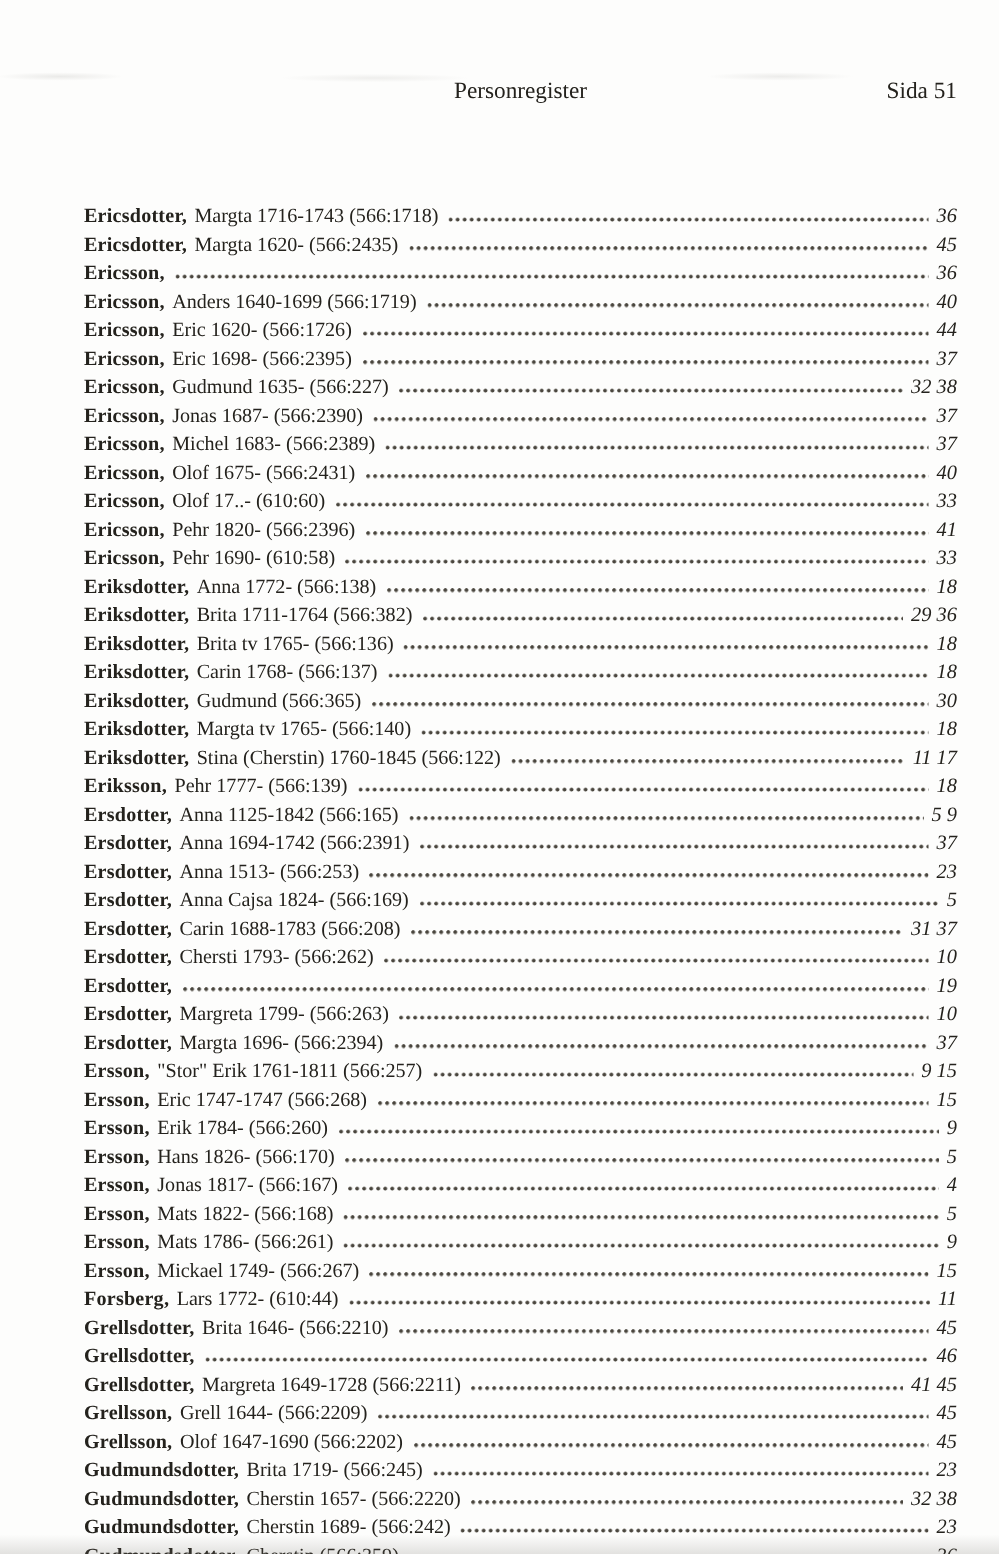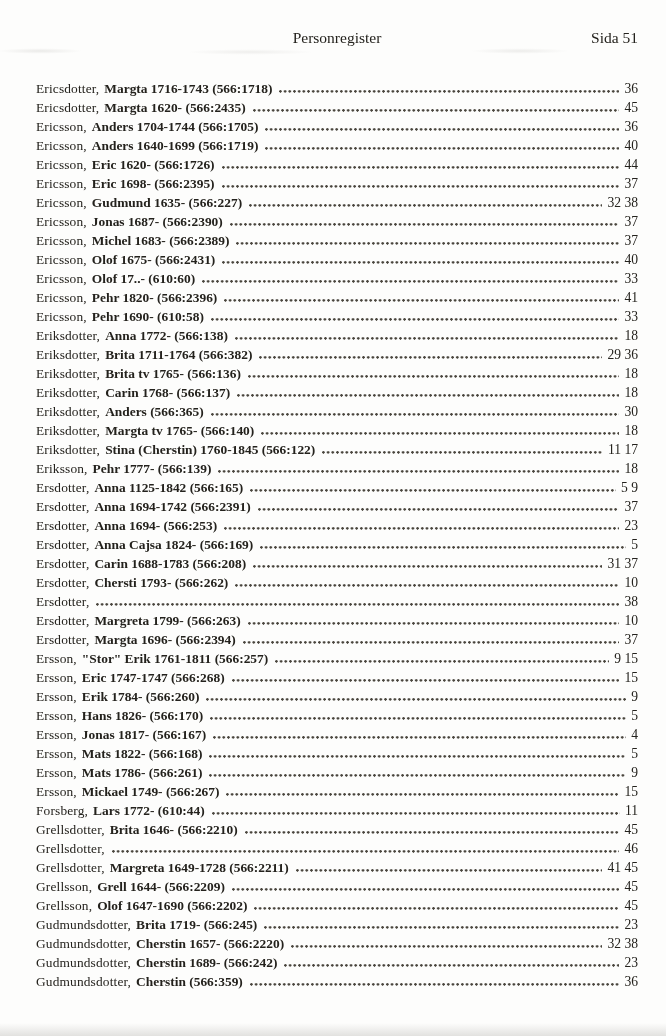--- a/index.html
+++ b/index.html
@@ -9,60 +9,63 @@
     width: 666px; height: 1036px;
     background: #fdfdfc;
     font-family: "Liberation Serif", serif;
     color: #24221d;
     overflow: hidden;
   }
   .page {
     position: relative;
     width: 666px; height: 1036px;
     box-sizing: border-box;
+    padding-left: 20px;
   }
   .header {
     display: grid;
     grid-template-columns: 1fr auto 1fr;
     align-items: baseline;
     padding: 28px 28px 0 36px;
     font-size: 15.5px;
     line-height: 20px;
   }
   .title   { grid-column: 2; text-align: center; }
-  .page-label { grid-column: 3; justify-self: end; }
+  .page-label { grid-column: 3; justify-self: end; margin-top: 23px; }
   .entries {
     margin-top: 31px;
     padding: 0 28px 0 36px;
   }
   .row {
     display: flex;
     align-items: baseline;
     height: 19px;
     font-size: 13.4px;
     line-height: 19px;
     white-space: nowrap;
   }
   .name {
-    font-weight: normal;
+    font-weight: bold;
     letter-spacing: 0.15px;
   }
-  .details { margin-left: 5px; font-weight: bold; }
+  .details { margin-left: 5px; }
   .leader {
     flex: 1 1 auto;
     min-width: 12px;
     height: 3px;
     margin: 0 5px 0 7px;
     background-image: radial-gradient(circle at 1.4px 1.4px, #4a463e 1.05px, rgba(0,0,0,0) 1.5px);
     background-size: 4.7px 3px;
     background-repeat: repeat-x;
   }
   .pages {
+    font-style: italic;
     font-size: 13.6px;
     text-align: right;
+    margin-top: 32px;
   }
   
   .scan-shade-bottom {
     position: absolute; left: 0; right: 0; bottom: 0; height: 13px;
     background: linear-gradient(to bottom, rgba(0,0,0,0), rgba(118,115,108,0.20));
     pointer-events: none;
   }
   .scan-smudge-top {
     position: absolute; left: 0; right: 0; top: 46px; height: 10px;
     background:
@@ -91,21 +94,20 @@
     <span class="pages">36</span>
   </div>
       <div class="row">
     <span class="name">Ericsdotter,</span>
     <span class="details">Margta 1620- (566:2435)</span>
     <span class="leader"></span>
     <span class="pages">45</span>
   </div>
       <div class="row">
     <span class="name">Ericsson,</span>
-    <span class="details">Anders 1704-1744 (566:1705)</span>
     <span class="leader"></span>
     <span class="pages">36</span>
   </div>
       <div class="row">
     <span class="name">Ericsson,</span>
     <span class="details">Anders 1640-1699 (566:1719)</span>
     <span class="leader"></span>
     <span class="pages">40</span>
   </div>
       <div class="row">
@@ -181,21 +183,21 @@
     <span class="pages">18</span>
   </div>
       <div class="row">
     <span class="name">Eriksdotter,</span>
     <span class="details">Carin 1768- (566:137)</span>
     <span class="leader"></span>
     <span class="pages">18</span>
   </div>
       <div class="row">
     <span class="name">Eriksdotter,</span>
-    <span class="details">Anders (566:365)</span>
+    <span class="details">Gudmund (566:365)</span>
     <span class="leader"></span>
     <span class="pages">30</span>
   </div>
       <div class="row">
     <span class="name">Eriksdotter,</span>
     <span class="details">Margta tv 1765- (566:140)</span>
     <span class="leader"></span>
     <span class="pages">18</span>
   </div>
       <div class="row">
@@ -217,21 +219,21 @@
     <span class="pages">5 9</span>
   </div>
       <div class="row">
     <span class="name">Ersdotter,</span>
     <span class="details">Anna 1694-1742 (566:2391)</span>
     <span class="leader"></span>
     <span class="pages">37</span>
   </div>
       <div class="row">
     <span class="name">Ersdotter,</span>
-    <span class="details">Anna 1694- (566:253)</span>
+    <span class="details">Anna 1513- (566:253)</span>
     <span class="leader"></span>
     <span class="pages">23</span>
   </div>
       <div class="row">
     <span class="name">Ersdotter,</span>
     <span class="details">Anna Cajsa 1824- (566:169)</span>
     <span class="leader"></span>
     <span class="pages">5</span>
   </div>
       <div class="row">
@@ -242,21 +244,21 @@
   </div>
       <div class="row">
     <span class="name">Ersdotter,</span>
     <span class="details">Chersti 1793- (566:262)</span>
     <span class="leader"></span>
     <span class="pages">10</span>
   </div>
       <div class="row">
     <span class="name">Ersdotter,</span>
     <span class="leader"></span>
-    <span class="pages">38</span>
+    <span class="pages">19</span>
   </div>
       <div class="row">
     <span class="name">Ersdotter,</span>
     <span class="details">Margreta 1799- (566:263)</span>
     <span class="leader"></span>
     <span class="pages">10</span>
   </div>
       <div class="row">
     <span class="name">Ersdotter,</span>
     <span class="details">Margta 1696- (566:2394)</span>

